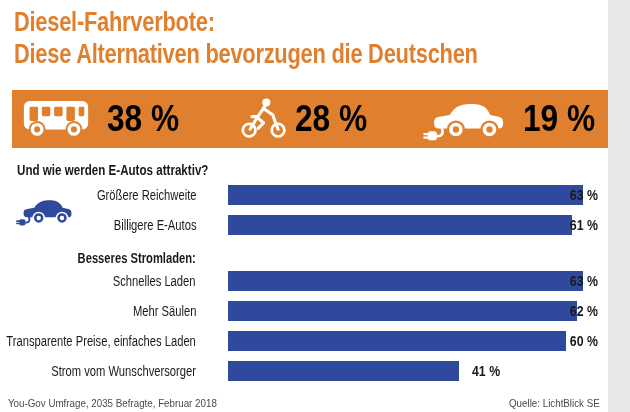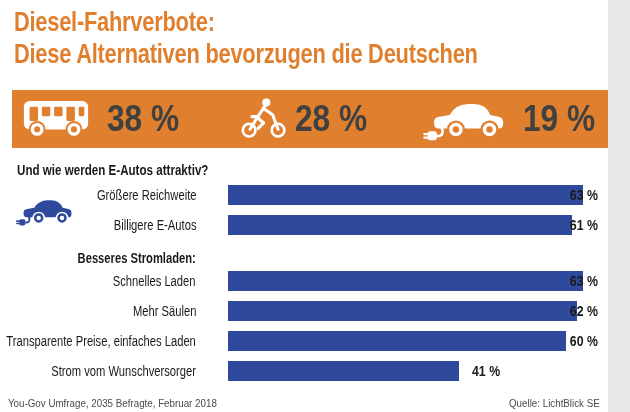--- a/index.html
+++ b/index.html
@@ -8,21 +8,21 @@
     font-family:"Liberation Sans",sans-serif;overflow:hidden;
     --orange:#E0802F;--blue:#2F4A9C;
   }
   
   .title{
     position:absolute;left:14px;top:6px;color:var(--orange);
     font-weight:bold;font-size:28px;line-height:32px;letter-spacing:-0.3px;
     transform:scaleX(0.78);transform-origin:left top;white-space:nowrap;
   }
   
-  .banner{position:absolute;left:12px;top:90px;width:608px;height:58px;background:var(--orange);color:#404040;}
+  .banner{position:absolute;left:12px;top:90px;width:608px;height:58px;background:var(--orange);color:#000000;}
   .b-icon{position:absolute;color:#fff;--bg:var(--orange);}
   .b-icon svg,.side-car svg{display:block;width:100%;height:100%;}
   .b-icon.bus{left:10px;top:8px;width:68px;height:42px;}
   .b-icon.bike{left:229px;top:6px;width:47px;height:43px;}
   .b-icon.ecar{left:411px;top:5px;width:84px;height:49px;}
   .b-val{
     position:absolute;top:0;height:58px;line-height:58px;font-size:36px;font-weight:bold;
     transform:scaleX(0.88);transform-origin:left center;white-space:nowrap;
   }
   .b-val.v1{left:95px;} .b-val.v2{left:283px;} .b-val.v3{left:511px;}

